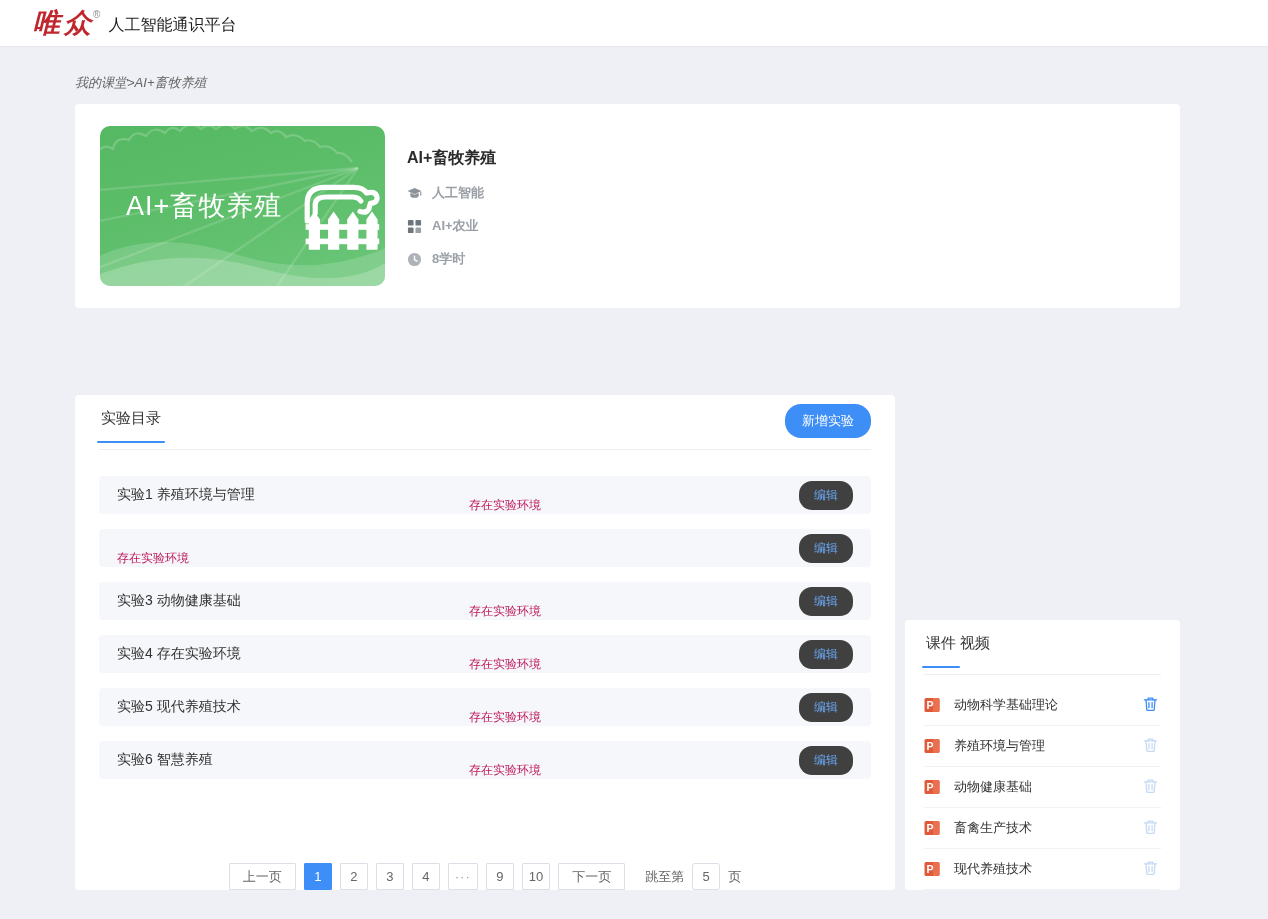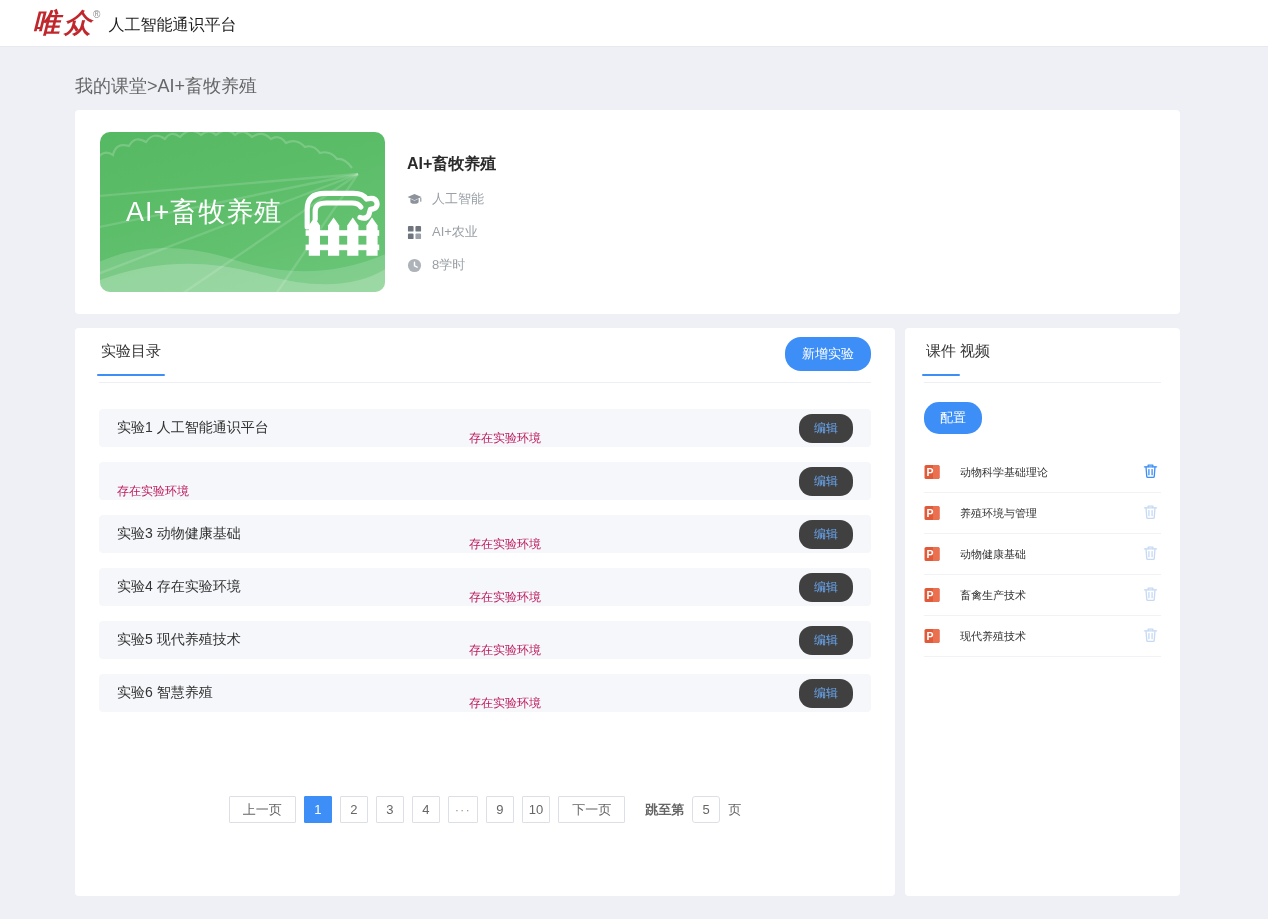--- a/index.html
+++ b/index.html
@@ -18,21 +18,21 @@
   .logo-text {
     font-family:"DejaVu Serif","Liberation Serif",serif;
     font-style:italic; font-weight:bold; font-size:27px; line-height:30px;
     color:#c0272d; letter-spacing:4px;
   }
   .logo-reg { font-size:10px; color:#8a8a8a; margin-top:1px; margin-left:-2px; }
   .platform-title { font-size:16px; font-weight:normal; color:#1c1c1c; margin-left:8px; margin-top:4px; }
 
   
   .content { width:1105px; margin-left:75px; }
-  .breadcrumb { margin-top:27px; font-size:18px; color:#666; }
+  .breadcrumb { margin-top:27px; font-size:13px; color:#666;font-style:italic; }
   .breadcrumb span { cursor:default; }
   .breadcrumb .crumb-link { cursor:pointer; }
 
   
   .course-card {
     margin-top:12px; background:#fff; border-radius:4px;
     padding:22px 25px; display:flex; gap:22px; height:204px;
   }
   .banner {
     position:relative; width:285px; height:160px; border-radius:10px; overflow:hidden;
@@ -42,25 +42,25 @@
   .banner svg.banner-bg { position:absolute; inset:0; width:100%; height:100%; }
   .banner-inner {
     position:absolute; inset:0; display:flex; align-items:center;
     padding-left:26px; gap:14px;
   }
   .banner-title { color:#fff; font-size:27px; letter-spacing:1px; white-space:nowrap; }
   .banner-icon { width:88px; height:84px; margin-top:14px; flex-shrink:0; }
 
   .course-info { padding-top:22px; }
   .course-title { font-size:16px; font-weight:bold; color:#2b2b2b; }
-  .meta-row { display:flex; align-items:center; gap:10px; margin-top:15px; color:#9aa0a6; font-size:13px; }
+  .meta-row { display:flex; align-items:center; gap:10px; margin-top:15px; color:#9aa0a6; font-size:13px;font-weight:bold; }
   .meta-row svg { width:15px; height:15px; flex-shrink:0; }
 
   
-  .main { display:flex; gap:10px; margin-top:14px; height:568px; }
+  .main { display:flex; gap:10px; margin-top:14px; height:568px;align-items:flex-end; }
   .panel { background:#fff; border-radius:4px; }
   .panel-left { width:820px; padding:0 24px; }
   .panel-right { flex:1; padding:0 19px; }
 
   .panel-head {
     display:flex; justify-content:space-between; align-items:center;
     height:55px; border-bottom:1px solid #ecEFf3; border-bottom:1px solid #ecEff4;
     padding-top:6px;
   }
   .tab { font-size:15px; color:#333; position:relative; padding:0 2px 14px; cursor:pointer; }
@@ -98,35 +98,35 @@
   .pages { display:contents; }
   .page-btn {
     min-width:28px; height:27px; background:#fff; border:1px solid #dcdfe6;
     border-radius:1px; color:#666; font-size:13px; cursor:pointer;
     display:inline-flex; align-items:center; justify-content:center; padding:0 6px;
     font-family:inherit;
   }
   .page-btn.wide { padding:0 13px; }
   .page-btn.active { background:#3d8ef7; border-color:#3d8ef7; color:#fff; }
   .page-btn.ellipsis { letter-spacing:1px; color:#999; }
-  .jump-label { margin-left:12px;font-weight:bold; }
+  .jump-label { margin-left:12px; }
   .jump-input {
     width:28px; height:27px; border:1px solid #dcdfe6; border-radius:3px;
     text-align:center; font-size:13px; color:#666; outline:none; font-family:inherit;
   }
 
   
   .config-btn-wrap { margin-top:19px; }
   .file-list { margin-top:10px; }
   .file-item {
     display:flex; align-items:center; height:41px;
     border-bottom:1px solid #f0f2f6;
   }
   .ppt-icon { width:16px; height:16px; flex-shrink:0; display:flex; }
-  .file-name { margin-left:20px; font-size:11px; color:#333; }
+  .file-name { margin-left:14px; font-size:13px; color:#333; }
   .trash-btn {
     margin-left:auto; background:none; border:none; cursor:pointer;
     width:18px; height:18px; padding:0; color:#c6daf4; display:flex;
   }
   .trash-btn.highlight { color:#3d8ef7; }
   .trash-btn svg { width:15px; height:16px; }
 </style>
 </head>
 <body>
 
@@ -209,21 +209,21 @@
   <div class="main">
 
     <section class="panel panel-left">
       <div class="panel-head">
         <span class="tab active">实验目录</span>
         <button class="btn-primary">新增实验</button>
       </div>
 
       <div class="exp-list">
   <div class="exp-row">
-    <span class="exp-name">实验1 人工智能通识平台</span>
+    <span class="exp-name">实验1 养殖环境与管理</span>
     <span class="exp-status">存在实验环境</span>
     <button class="btn-edit">编辑</button>
   </div>
 
   <div class="exp-row">
     <span class="exp-status">存在实验环境</span>
     <button class="btn-edit">编辑</button>
   </div>
 
   <div class="exp-row">
@@ -275,23 +275,20 @@
       </div>
     </section>
 
     <section class="panel panel-right">
       <div class="panel-head" style="justify-content:flex-start;">
         <div class="tabs-group">
           <span class="tab active">课件</span>
           <span class="tab">视频</span>
         </div>
       </div>
-      <div class="config-btn-wrap">
-        <button class="btn-primary" style="padding:7px 16px;border-radius:15px;">配置</button>
-      </div>
       <div class="file-list">
   <div class="file-item">
     <span class="ppt-icon">
       <svg viewBox="0 0 16 16">
         <rect x="0.5" y="1" width="15" height="14" rx="1.6" fill="#e05a3a"></rect>
         <path d="M9 1 h4.9 a1.6 1.6 0 0 1 1.6 1.6 v10.8 a1.6 1.6 0 0 1 -1.6 1.6 H9 Z" fill="#ea7050"></path>
         <text x="2.6" y="12" font-size="10.5" font-weight="bold" fill="#fff" font-family="Liberation Sans, sans-serif">P</text>
       </svg>
     </span>
     <span class="file-name">动物科学基础理论</span>

